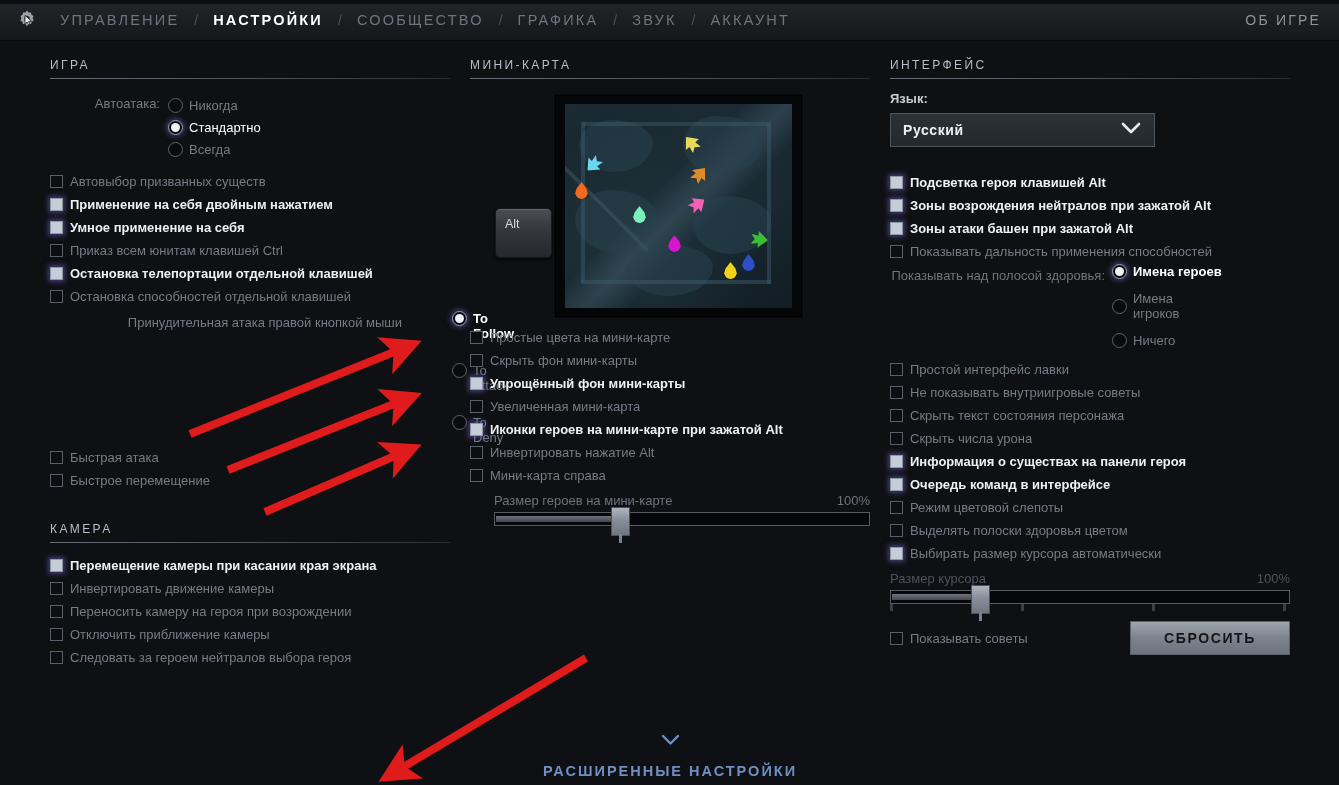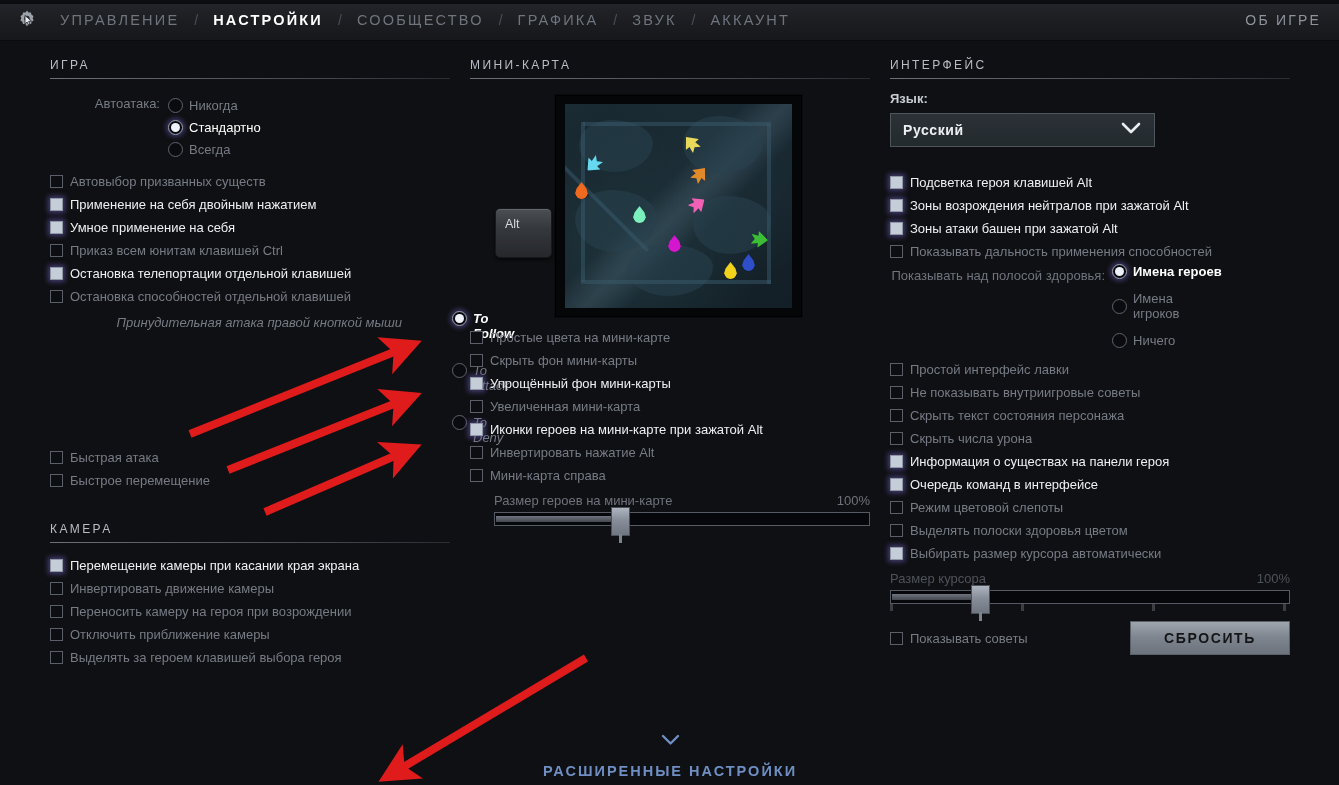--- a/index.html
+++ b/index.html
@@ -54,40 +54,40 @@
   .cbrow{display:flex;align-items:center;height:23px;}
   .cb{
     width:13px;height:13px;flex:0 0 auto;box-sizing:border-box;
     border:1px solid #5b5f69;background:#0d0e12;margin-right:7px;
   }
   .cb.on{
     background:#c5ced8;border:1px solid #8f97a4;
     box-shadow:0 0 5px 2px rgba(110,95,190,.55);
   }
   .cblabel{font-size:13px;color:#767b85;white-space:nowrap;}
-  .cbrow.on .cblabel{color:#eef0f3;font-weight:normal;}
+  .cbrow.on .cblabel{color:#eef0f3;font-weight:bold;}
   
   .radio{
     width:15px;height:15px;border-radius:50%;flex:0 0 auto;box-sizing:border-box;
     border:1px solid #5f636d;background:#0a0b0e;margin-right:6px;
     display:flex;align-items:center;justify-content:center;
   }
   .radio.on{
     border:1px solid #9aa2b1;
     box-shadow:0 0 5px 2px rgba(110,95,190,.5);
   }
   .radio.on:after{content:"";width:9px;height:9px;border-radius:50%;background:#eef2f8;}
   .rlabel{font-size:13px;color:#767b85;}
   .rrow{display:flex;align-items:center;}
   .rrow.on .rlabel{color:#ffffff;font-weight:normal;}
   .autoattack{display:flex;align-items:flex-start;padding-top:4px;}
   .aa-label{font-size:13px;color:#767b85;width:110px;text-align:right;padding-right:8px;padding-top:2px;}
   .aa-opts .rrow{height:22px;}
   
-  .rcgroup{position:relative;margin-top:3px;font-style:italic;}
+  .rcgroup{position:relative;margin-top:3px;}
   .rc-label{
     position:absolute;left:0;top:4px;width:352px;text-align:right;
     font-size:13px;color:#767b85;
   }
   .rc-opt{position:absolute;left:402px;width:60px;display:flex;align-items:flex-start;}
   .rc-opt .rtext{font-size:13px;line-height:15px;color:#767b85;}
   .rc-opt.on .rtext{color:#ffffff;font-weight:bold;}
   
   .slider-label-row{display:flex;justify-content:space-between;align-items:center;font-size:13px;color:#6e727c;}
   .slider-track{
@@ -290,21 +290,21 @@
     <div class="cbrow">
       <span class="cb"></span>
       <span class="cblabel">Переносить камеру на героя при возрождении</span>
     </div>
     <div class="cbrow">
       <span class="cb"></span>
       <span class="cblabel">Отключить приближение камеры</span>
     </div>
     <div class="cbrow">
       <span class="cb"></span>
-      <span class="cblabel">Выделять за героем клавишей выбора героя</span>
+      <span class="cblabel">Следовать за героем нейтралов выбора героя</span>
     </div>
   </div>
 
   <div class="col" id="col-mid">
     <div class="sect-title">МИНИ-КАРТА</div>
     <div class="sect-rule"></div>
 
     <div class="mm-wrap">
       <div class="mm-frame">
         <div class="mm-inner" id="mm-inner">

